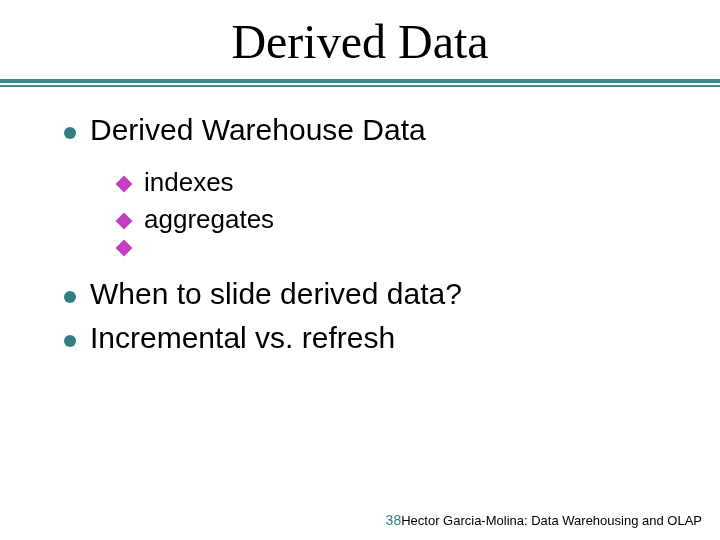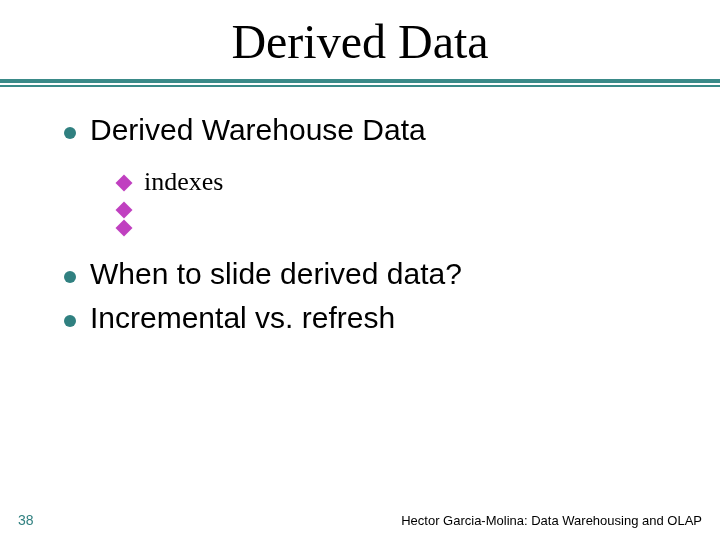--- a/index.html
+++ b/index.html
@@ -64,34 +64,34 @@
     width: 12px;
     height: 12px;
     background: #c040c0;
     transform: rotate(45deg);
     margin-right: 14px;
     flex: 0 0 auto;
     position: relative;
     top: 1px;
   }
   .sub-text {
-    font-family: Liberation Serif, serif;
+    font-family: Liberation Sans, sans-serif;
     font-size: 26px;
     color: #000;
     text-align: center;
   }
 
   .footer {
     position: absolute;
     bottom: 12px;
     left: 0;
     width: 100%;
     padding: 0 18px;
     display: flex;
-    justify-content: space-between;
+    justify-content: flex-end;
     align-items: flex-end;
   }
   .page-num {
     font-family: Arial, sans-serif;
     font-size: 14px;
     color: #308080;
   }
   .credit {
     font-family: Liberation Sans, sans-serif;
     font-size: 13px;
@@ -116,20 +116,21 @@
     <span class="disc"></span>
     <span class="top-text">Derived Warehouse Data</span>
   </div>
   <div class="sub-list">
     <div class="sub-item">
       <span class="diamond"></span>
       <span class="sub-text">indexes</span>
     </div>
     <div class="sub-item">
       <span class="diamond"></span>
+      <span class="sub-text">aggregates</span>
     </div>
     <div class="sub-item">
       <span class="diamond"></span>
     </div>
   </div>
 
   <div class="top-item">
     <span class="disc"></span>
     <span class="top-text">When to slide derived data?</span>
   </div>

